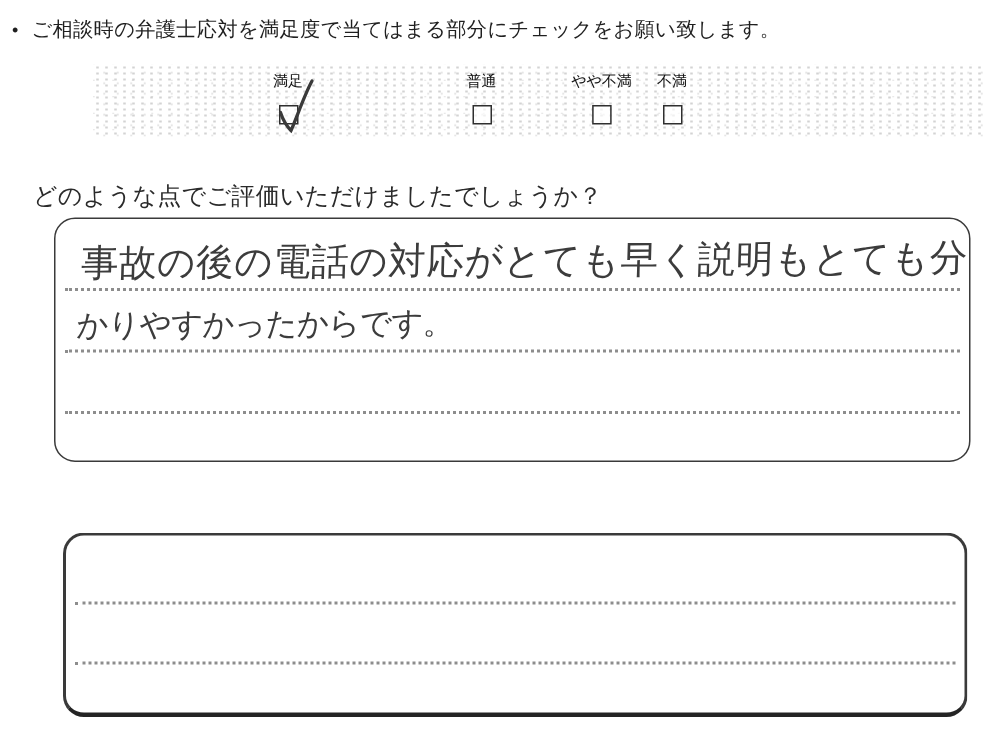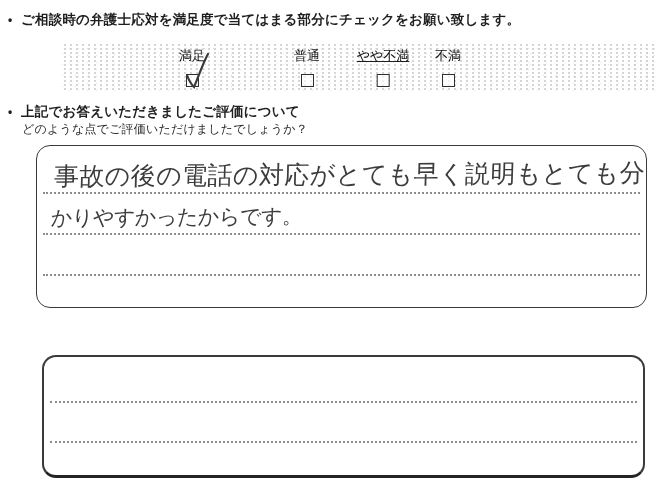--- a/index.html
+++ b/index.html
@@ -15,33 +15,33 @@
     position: relative;
     width: 660px;
     height: 490px;
     background: #ffffff;
     overflow: hidden;
   }
   .bullet-line {
     position: absolute;
     left: 8px;
     font-size: 13.5px;
-    font-weight: 700;
+    font-weight: 400;
     letter-spacing: 0.2px;
     white-space: nowrap;
     color: var(--ink);
   }
   .bullet-line .bullet { display: inline-block; width: 13px; font-size: 12px; }
   #q1-line { top: 11px; }
   #q2-line { top: 103px; }
   #q2-sub {
     position: absolute;
     left: 22px;
     top: 121px;
-    font-size: 12px;
+    font-size: 16px;
     letter-spacing: 0.2px;
     color: #2a2a2a;
     white-space: nowrap;
   }
   #q3-line { top: 327px; }
 
   
   #rating-band {
     position: absolute;
     left: 62px;
@@ -55,36 +55,36 @@
     background-size: 6px 4px, 9px 7px, 13px 11px;
     background-position: 0 0, 3px 2px, 7px 5px;
   }
   .rating-option {
     position: absolute;
     top: 47px;
     transform: translateX(-50%);
     text-align: center;
   }
   .rating-option .opt-label {
-    font-size: 13px;
+    font-size: 10px;
     font-weight: 500;
     color: #111;
     white-space: nowrap;
   }
   .rating-option .checkbox {
     width: 13px;
     height: 13px;
     border: 1.6px solid #2f2f2f;
     background: rgba(255,255,255,0.65);
     margin: 9px auto 0;
   }
   #opt-1 { left: 192px; }
   #opt-2 { left: 259px; }
-  #opt-3 { left: 307px; }
-  #opt-4 { left: 383px; text-decoration: underline; }
+  #opt-3 { left: 321px; }
+  #opt-4 { left: 401px; }
   #opt-5 { left: 448px; }
   #checkmark {
     position: absolute;
     left: 183px;
     top: 50px;
     width: 28px;
     height: 42px;
     pointer-events: none;
   }
 
@@ -162,23 +162,20 @@
   </div>
   <div class="rating-option" id="opt-5">
     <div class="opt-label">不満</div>
     <div class="checkbox"></div>
   </div>
 
   <svg id="checkmark" viewBox="0 0 28 42">
     <path d="M 4 25 C 6 31 9 35 11 37 C 15 28 20 13 25 4" fill="none" stroke="#3a3a3a" stroke-width="2.2" stroke-linecap="round"></path>
   </svg>
 
-  <div class="bullet-line" id="q2-line">
-    <span class="bullet">•</span><span>上記でお答えいただきましたご評価について</span>
-  </div>
   <div id="q2-sub">どのような点でご評価いただけましたでしょうか？</div>
 
   <div class="answer-box" id="answer-box-1">
     <div class="rule rule-1"></div>
     <div class="rule rule-2"></div>
     <div class="rule rule-3"></div>
     <div class="handwriting" id="hw-line-1">事故の後の電話の対応がとても早く説明もとても分</div>
     <div class="handwriting" id="hw-line-2">かりやすかったからです。</div>
   </div>
 

